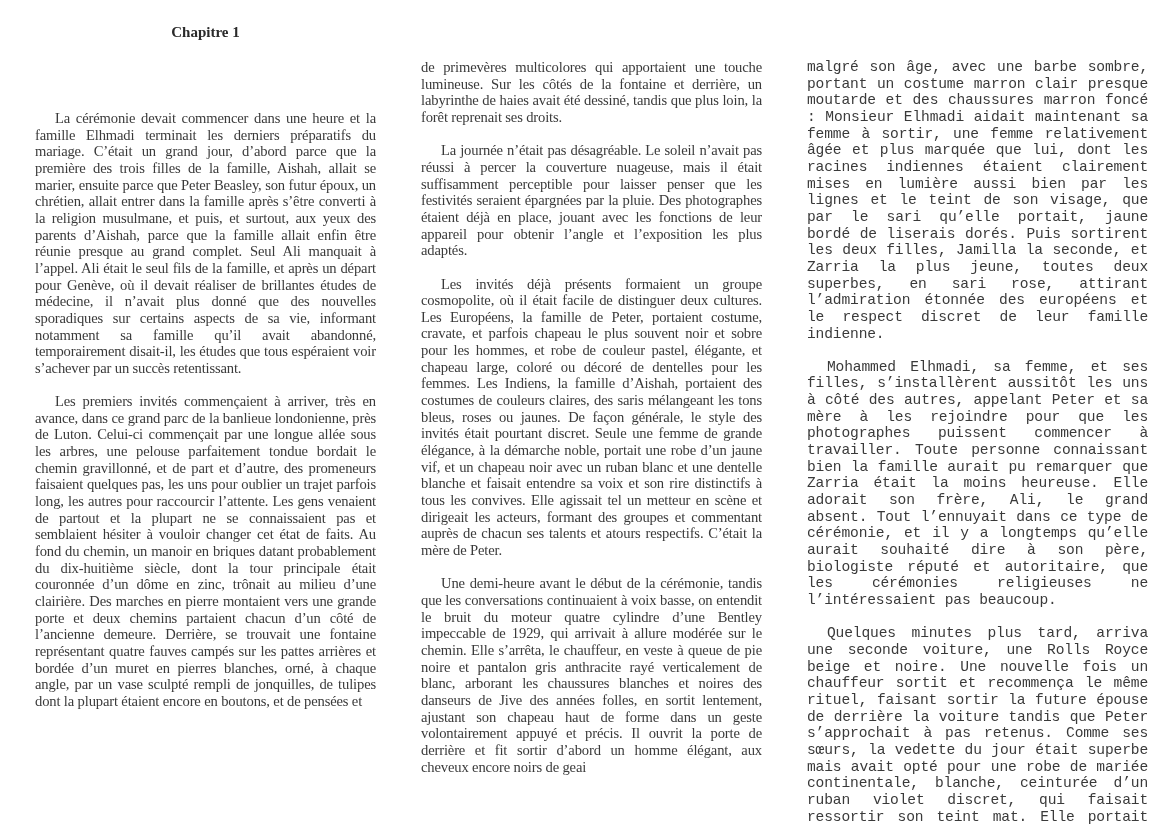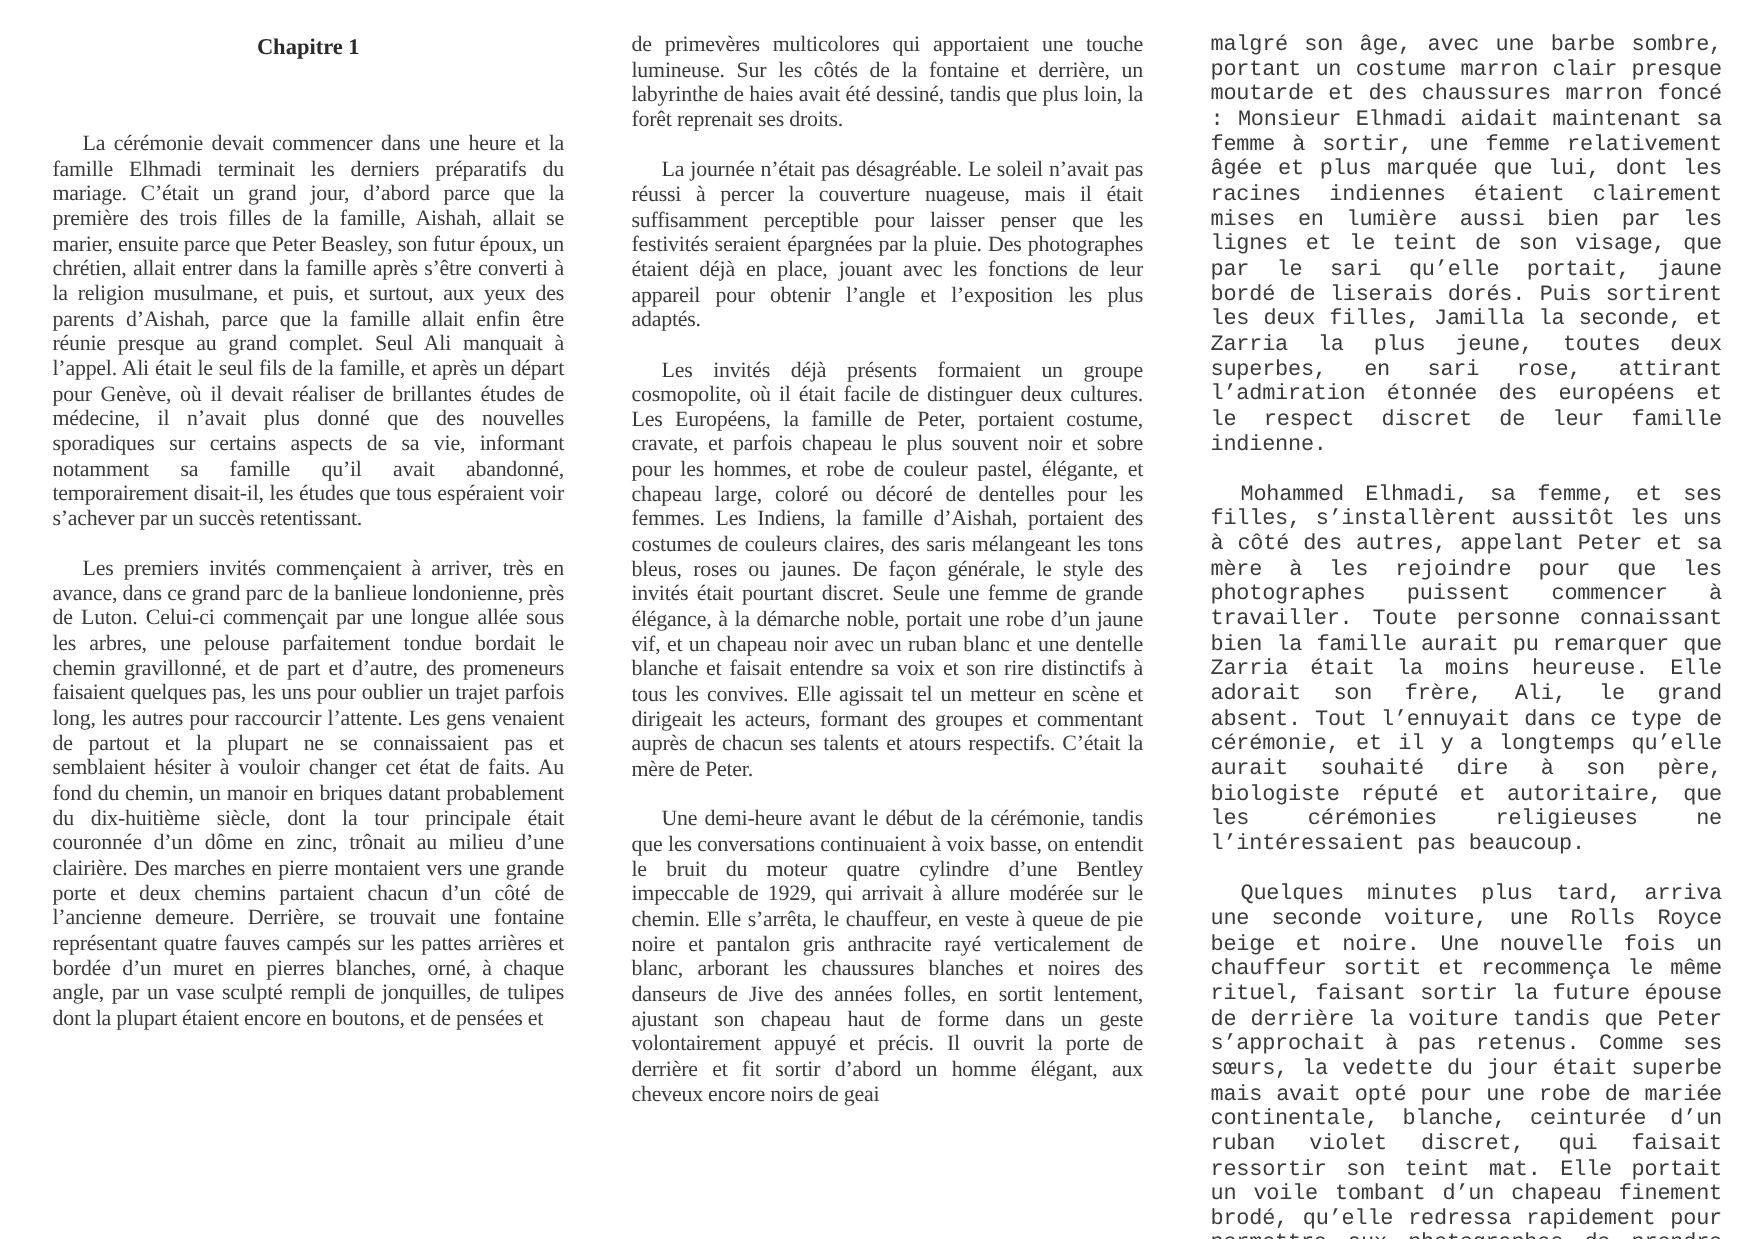--- a/index.html
+++ b/index.html
@@ -10,25 +10,26 @@
     color: #3a3a3a;
   }
   .col {
     position: absolute;
     width: 341px;
     font-size: 14.6px;
     line-height: 16.65px;
     text-align: justify;
     hyphens: none;
     letter-spacing: -0.15px;
+    margin-top: 37px;
   }
   .col p { margin: 0 0 16.65px 0; text-indent: 20px; }
   .col p.cont { text-indent: 0; }
   .col p:last-child { margin-bottom: 0; }
-  #col1 { left: 35px; top: 88px; }
+  #col1 { left: 35px; top: 73px; }
   #col2 { left: 421px; top: 22px; }
   #col3 { left: 807px; top: 22px; font-family: Liberation Mono, monospace; }
   .chapter-title {
     position: absolute; left: 35px; top: 24px; width: 341px;
     text-align: center; font-weight: bold; font-size: 15px;
     color: #2a2a2a;
     font-family: "Liberation Serif", "DejaVu Serif", serif;
   }
 </style>
 </head>

